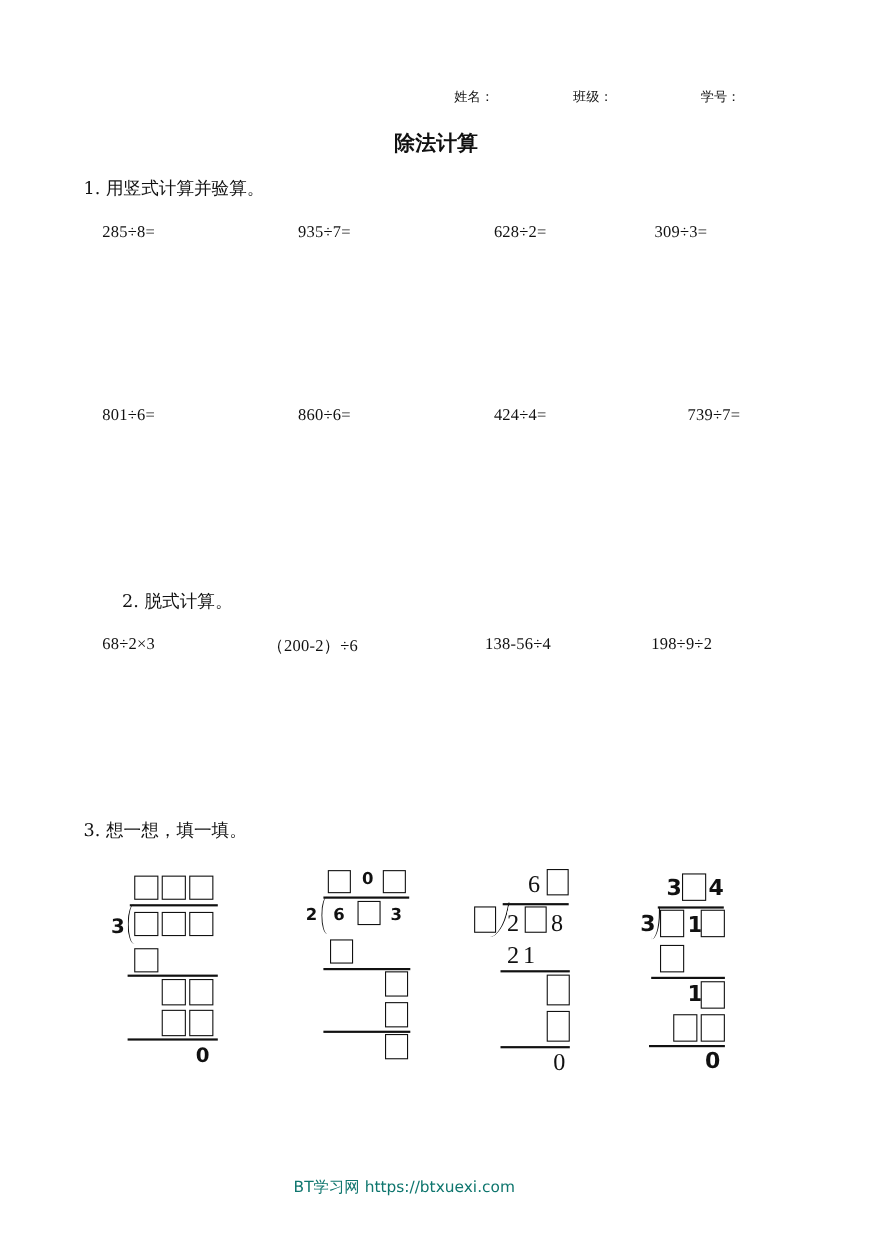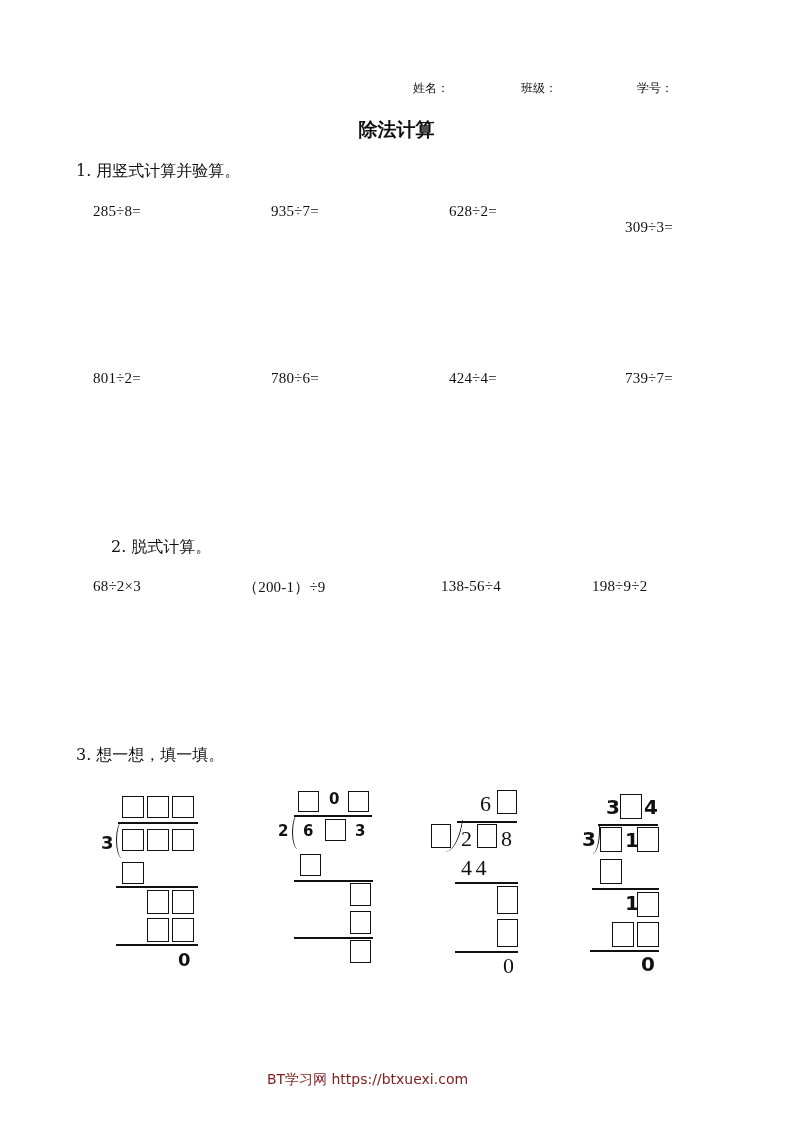--- a/index.html
+++ b/index.html
@@ -10,45 +10,45 @@
     .abs { position: absolute; }
     .hdr { font-size: 12px; top: 80px; }
     .title { top: 117px; left: 0; width: 793px; text-align: center; font-size: 19px; font-weight: bold; font-family: "DejaVu Sans", "Liberation Sans", sans-serif; }
     .qhead { font-size: 16px; }
     .expr { font-size: 15px; font-family: "Liberation Serif", "DejaVu Serif", serif; letter-spacing: 0.2px; }
     .box { position: absolute; border: 1.6px solid #111; background: #fff; box-sizing: border-box; }
     .digit { position: absolute; font-size: 22px; font-family: "Liberation Serif", "DejaVu Serif", serif; line-height: 1; }
     .digit.bold { font-weight: bold; font-size: 18px; font-family: "DejaVu Sans", sans-serif; }
     .hline { position: absolute; height: 1.6px; background: #111; }
     .bracket { position: absolute; border-left: 1.6px solid #111; border-top-left-radius: 10px 30px; border-bottom-left-radius: 10px 30px; }
-    .footer { top: 1071px; left: 0; width: 735px; text-align: center; font-size: 14px; color: #7f1d1d; font-family: "DejaVu Sans", "Liberation Sans", sans-serif; }
+    .footer { top: 1071px; left: 0; width: 735px; text-align: center; font-size: 14px; color: #0f766e; font-family: "DejaVu Sans", "Liberation Sans", sans-serif; }
   </style>
 </head>
 <body>
 
 <div class="abs hdr" style="left:413px;">姓名：</div>
 <div class="abs hdr" style="left:521px;">班级：</div>
 <div class="abs hdr" style="left:637px;">学号：</div>
 
 <div class="abs title">除法计算</div>
 
 <div class="abs qhead" style="left:76px; top:161px;">1. 用竖式计算并验算。</div>
 <div class="abs expr" style="left:93px; top:203px;">285÷8=</div>
 <div class="abs expr" style="left:271px; top:203px;">935÷7=</div>
 <div class="abs expr" style="left:449px; top:203px;text-align:center;">628÷2=</div>
-<div class="abs expr" style="left:625px; top:203px;margin-top:16px;">309÷3=</div>
+<div class="abs expr" style="left:595px; top:203px;">309÷3=</div>
 
-<div class="abs expr" style="left:93px; top:370px;">801÷2=</div>
-<div class="abs expr" style="left:271px; top:370px;">780÷6=</div>
+<div class="abs expr" style="left:93px; top:370px;">801÷6=</div>
+<div class="abs expr" style="left:271px; top:370px;">860÷6=</div>
 <div class="abs expr" style="left:449px; top:370px;">424÷4=</div>
 <div class="abs expr" style="left:625px; top:370px;">739÷7=</div>
 
 <div class="abs qhead" style="left:76px; top:537px;margin-left:35px;">2. 脱式计算。</div>
 <div class="abs expr" style="left:93px; top:578px;">68÷2×3</div>
-<div class="abs expr" style="left:243px; top:578px;">（200-1）÷9</div>
+<div class="abs expr" style="left:243px; top:578px;">（200-2）÷6</div>
 <div class="abs expr" style="left:441px; top:578px;">138-56÷4</div>
 <div class="abs expr" style="left:592px; top:578px;">198÷9÷2</div>
 
 <div class="abs qhead" style="left:76px; top:745px;">3. 想一想，填一填。</div>
 
 <div>
   <div class="box" style="left:122px; top:796px; width:22px; height:22px;"></div>
   <div class="box" style="left:147px; top:796px; width:22px; height:22px;"></div>
   <div class="box" style="left:172px; top:796px; width:22px; height:22px;"></div>
   <div class="hline" style="left:118px; top:822px; width:80px;"></div>
@@ -87,21 +87,21 @@
 
 <div>
   <div class="digit" style="left:480px; top:793px;">6</div>
   <div class="box" style="left:497px; top:790px; width:20px; height:24px;"></div>
   <div class="hline" style="left:457px; top:821px; width:60px;"></div>
   <div class="box" style="left:431px; top:824px; width:20px; height:24px;"></div>
   <div class="abs" style="left:449px; top:820px; width:10px; height:32px; border-right:1.6px solid #111; border-bottom-right-radius:14px 32px; transform: skewX(-12deg);"></div>
   <div class="digit" style="left:461px; top:828px;">2</div>
   <div class="box" style="left:477px; top:824px; width:20px; height:24px;"></div>
   <div class="digit" style="left:501px; top:828px;">8</div>
-  <div class="digit" style="left:461px; top:857px; word-spacing:-2px;">4 4</div>
+  <div class="digit" style="left:461px; top:857px; word-spacing:-2px;">2 1</div>
   <div class="hline" style="left:455px; top:882px; width:63px;"></div>
   <div class="box" style="left:497px; top:886px; width:21px; height:28px;"></div>
   <div class="box" style="left:497px; top:919px; width:21px; height:28px;"></div>
   <div class="hline" style="left:455px; top:951px; width:63px;"></div>
   <div class="digit" style="left:503px; top:955px;">0</div>
 </div>
 
 <div>
   <div class="digit bold" style="left:606px; top:797px; font-size:20px;">3</div>
   <div class="box" style="left:620px; top:794px; width:22px; height:25px;"></div>

